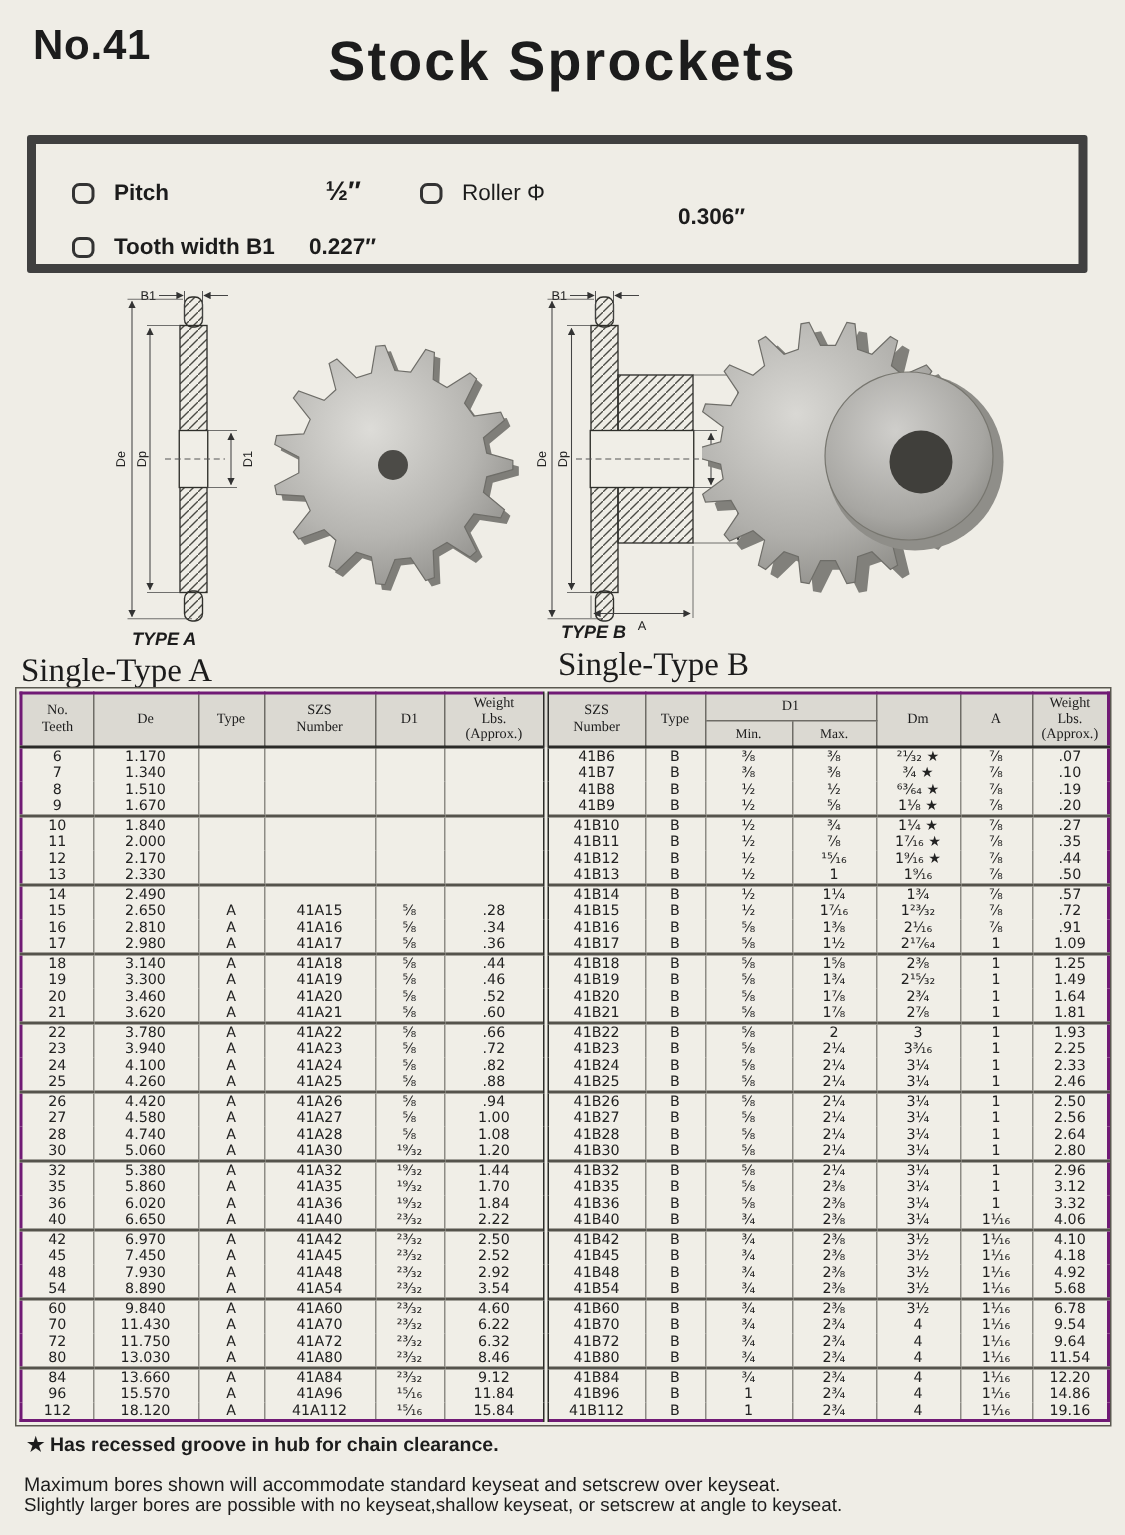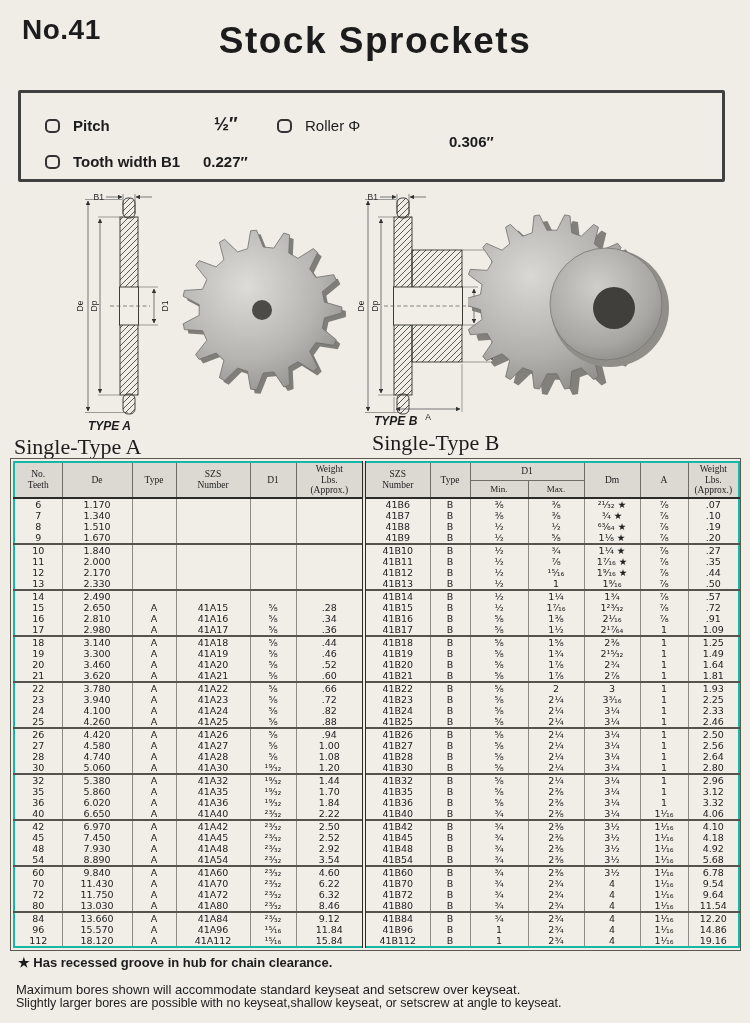--- a/index.html
+++ b/index.html
@@ -6,32 +6,32 @@
   html,body { margin:0; padding:0; }
   body {
     width:750px; height:1023px; position:relative;
     background:#efede6; color:#1c1c1c;
     font-family:"Liberation Sans", sans-serif;
     overflow:hidden;
   }
   .page-num { position:absolute; left:22px; top:14px; font-size:28px; font-weight:bold; letter-spacing:0.5px; }
   .page-title { position:absolute; left:0; top:20px; width:100%; text-align:center; font-size:37px; font-weight:bold; letter-spacing:1.5px; }
 
-  .spec-box { position:absolute; left:18px; top:90px; width:707px; height:92px; border:3px solid #404040; border-radius:2px; }
+  .spec-box { position:absolute; left:18px; top:90px; width:707px; height:92px; border:6px solid #404040; border-radius:2px; }
   .cbox { position:absolute; width:15px; height:14px; border:2px solid #333; border-radius:5px; background:transparent; }
   .spec-label { position:absolute; font-size:15px; font-weight:bold; white-space:nowrap; }
   .spec-value { position:absolute; font-size:15px; font-weight:bold; white-space:nowrap; }
   .spec-value.frac { font-size:18px; }
 
   .diag { position:absolute; }
   .caption-type { position:absolute; font-size:12px; font-weight:bold; font-style:italic; }
   .section-head { position:absolute; font-family:"Liberation Serif", serif; font-size:22px; font-weight:normal; }
 
   .table-wrap { position:absolute; left:10px; top:458px; width:731px; border:1px solid #5a5850; padding:2px; background:#f0eee7; }
-  table { border-collapse:collapse; table-layout:fixed; width:725px; border:2px solid #14b8a6; }
+  table { border-collapse:collapse; table-layout:fixed; width:725px; border:2px solid #701a75; }
   th {
     background:#dbd9d2; border:1px solid #6e6c66; font-weight:normal;
     font-size:9.5px; line-height:1.12; white-space:pre-line; padding:1px 0;
     font-family:"Liberation Serif", serif;
   }
   thead tr.sub th { font-size:9px; }
   thead { border-bottom:2px solid #2b2b28; }
   td {
     border-left:1px solid #8d8b85; border-right:1px solid #8d8b85;
     text-align:center; font-size:9.5px; height:11px; line-height:11px;

